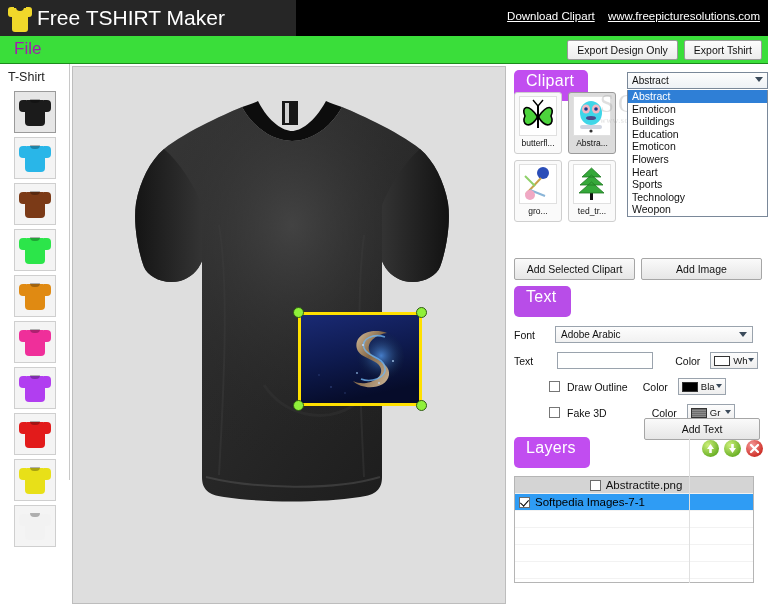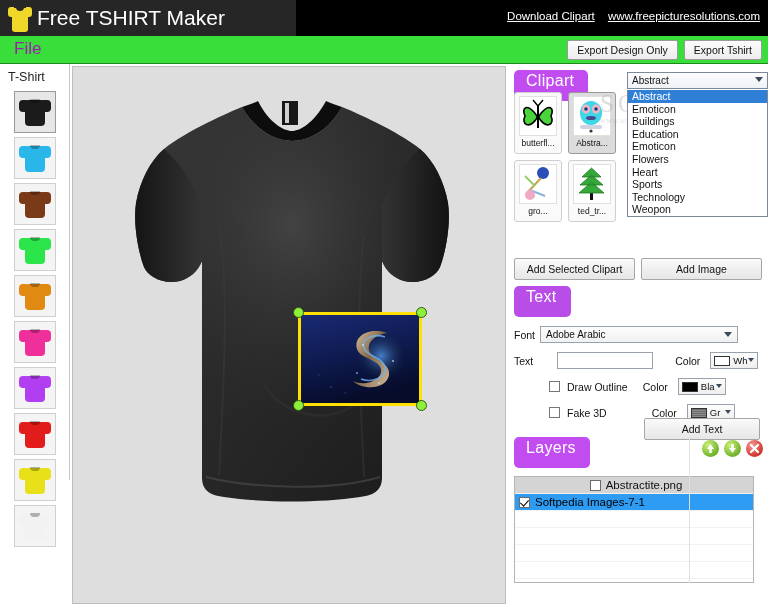--- a/index.html
+++ b/index.html
@@ -184,21 +184,21 @@
   .wbtn2 {
     background: linear-gradient(180deg,#fafafa,#e6e6e6);
     border: 1px solid #a6a6a6; border-radius: 2px;
     font-size: 10.5px; color: #111; padding: 4px 0;
   }
 
   .text-section { position: absolute; left: 6px; top: 222px; width: 250px; }
   .lbl { font-size: 10.5px; color: #111; }
   .fld-row { display: flex; align-items: center; margin-top: 9px; }
   .font-combo {
-    width: 198px; height: 17px; margin-left: 5px;
+    width: 198px; height: 17px; margin-left: 20px;
     background: linear-gradient(180deg,#fdfdfd,#f1f1f1);
     border: 1px solid #9aa3ad; font-size: 10px; color: #111;
     display: flex; align-items: center; padding-left: 5px; position: relative;
   }
   .font-combo .arrow {
     position: absolute; right: 5px; top: 5px; width: 0; height: 0;
     border-left: 4px solid transparent; border-right: 4px solid transparent;
     border-top: 5px solid #3b4a5a;
   }
   .text-input {

